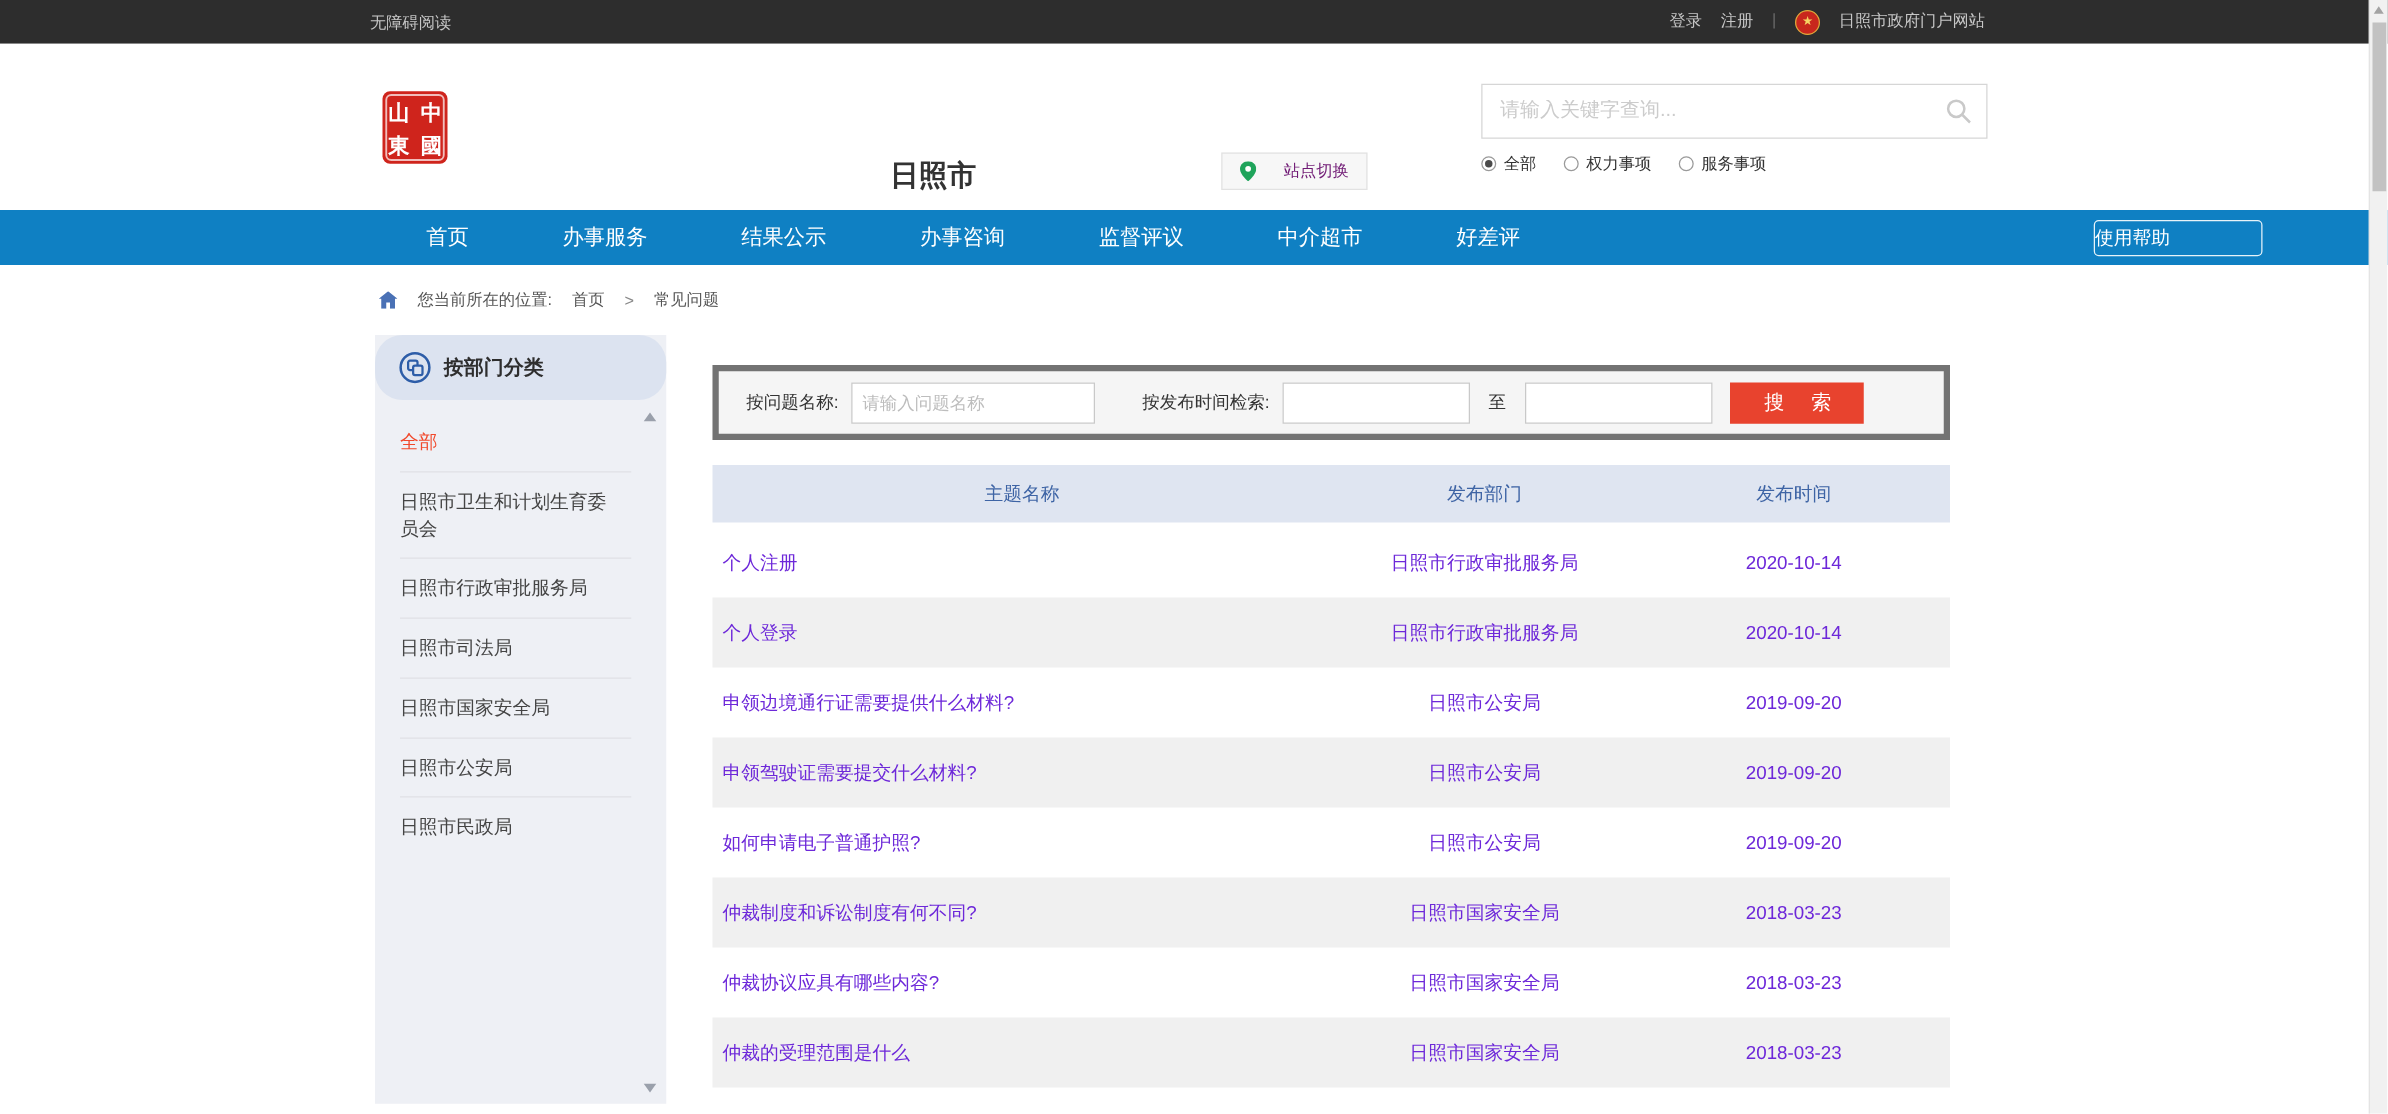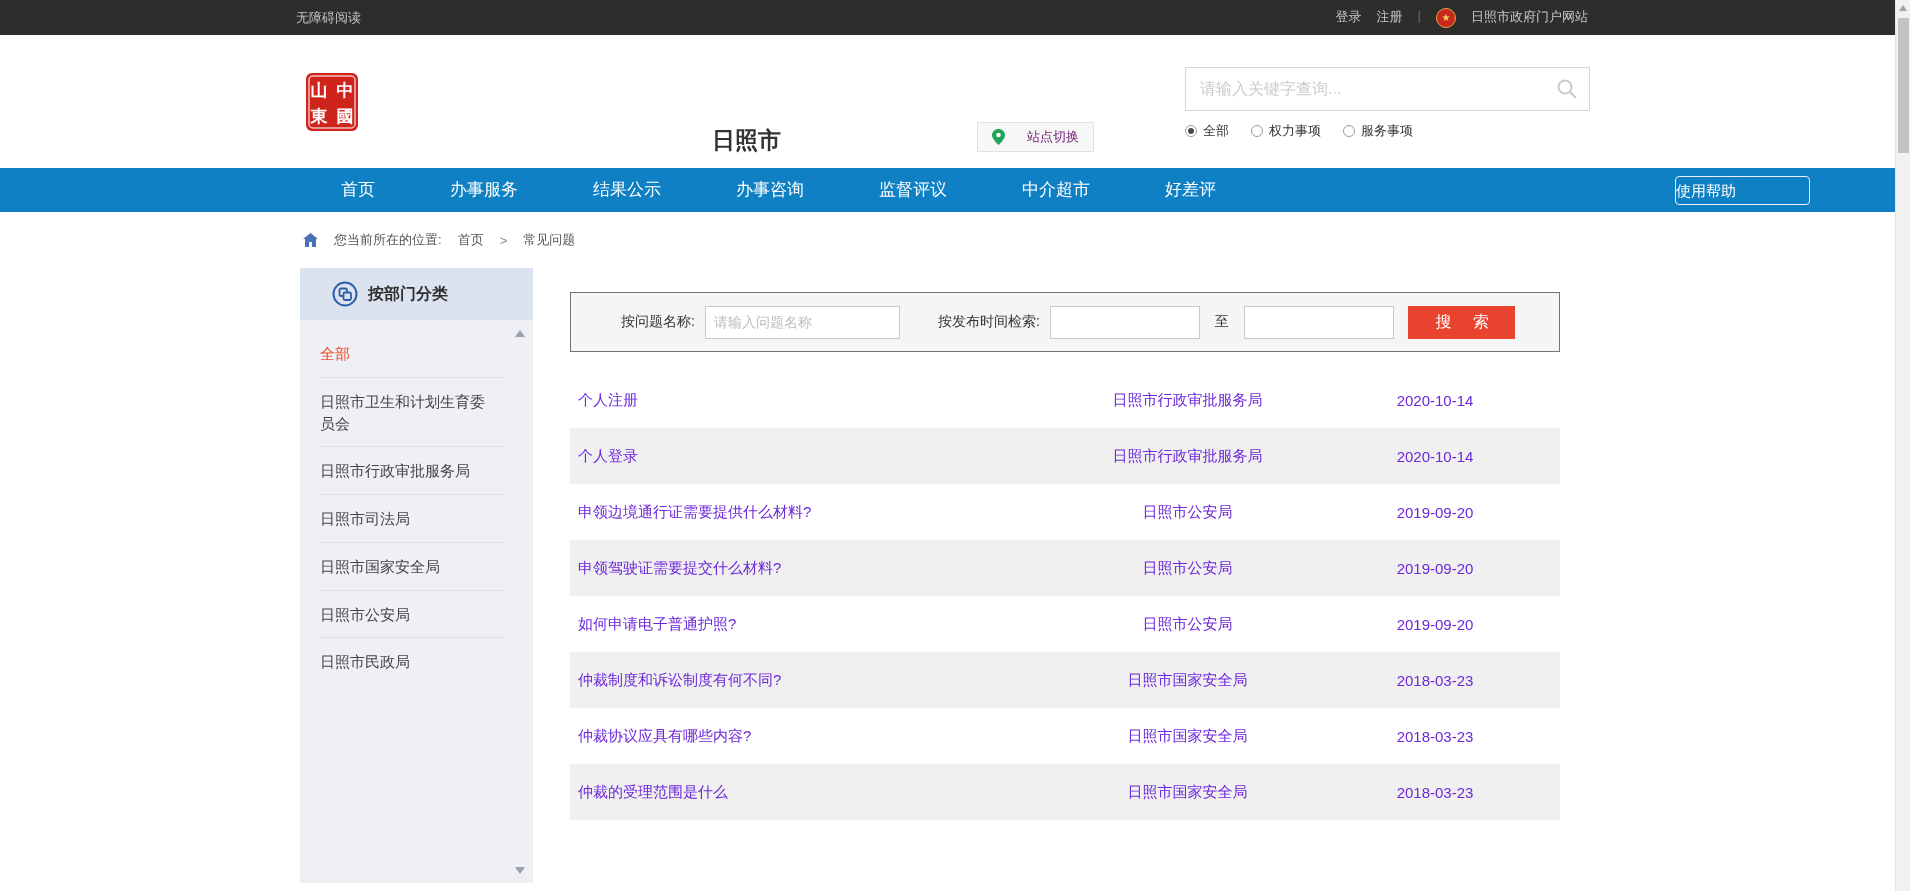--- a/index.html
+++ b/index.html
@@ -53,34 +53,34 @@
   .breadcrumb { height:56px; display:flex; align-items:center; padding-left:303px;
     font-size:13px; color:#555; gap:16px; }
   .breadcrumb .link { cursor:pointer; color:#555; }
   .crumb-sep { color:#888; }
 
   
   .content { display:flex; align-items:flex-start; padding-left:300px; height:623px; }
 
   .sidebar { width:233px; height:615px; background:#eef0f5; position:relative; flex:none; }
   .side-header { height:52px; background:#dce3f0; display:flex; align-items:center;
-    padding-left:32px; gap:10px; font-size:16px; font-weight:bold; color:#2e2e2e; }
+    padding-left:19px; gap:10px; font-size:16px; font-weight:bold; color:#2e2e2e;border-radius:22px; }
   .side-list { list-style:none; margin-top:10px; font-size:15px; color:#444; }
   .side-item { padding:13px 40px 13px 20px; line-height:1.45; position:relative; cursor:pointer; }
   .side-item:not(:last-child)::after { content:''; position:absolute; left:20px; right:28px;
     bottom:0; height:1px; background:#e0e0e5; }
   .side-item.active { color:#f1492c; }
   .tri-up { width:0; height:0; border-left:5px solid transparent; border-right:5px solid transparent;
     border-bottom:7px solid #9aa0ab; position:absolute; right:8px; top:62px; }
   .tri-down { width:0; height:0; border-left:5px solid transparent; border-right:5px solid transparent;
     border-top:7px solid #9aa0ab; position:absolute; right:8px; bottom:9px; }
 
   .main { margin-left:37px; width:990px; }
-  .filter-bar { margin-top:24px; height:60px; background:#f5f5f5; border:1px solid #737373;
-    display:flex; align-items:center; padding-left:50px; font-size:14px; color:#333; }
+  .filter-bar { margin-top:24px; height:60px; background:#f5f5f5; border:5px solid #737373;
+    display:flex; align-items:center; padding-left:22px; font-size:14px; color:#333; }
   .filter-bar input { height:33px; border:1px solid #c9c9c9; background:#fff; font-size:14px;
     padding:0 8px; font-family:inherit; color:#333; outline:none; }
   .filter-bar input::placeholder { color:#bdbdbd; }
   .name-input { width:195px; margin-left:10px; }
   .date-label { margin-left:38px; }
   .date-from { width:150px; margin-left:10px; }
   .to-label { margin-left:15px; }
   .date-to { width:150px; margin-left:15px; }
   .search-btn { margin-left:14px; width:107px; height:33px; background:#e8432e; color:#fff;
     border:none; font-size:16px; letter-spacing:6px; padding-left:8px; cursor:pointer; font-family:Liberation Mono, monospace; }
@@ -249,20 +249,25 @@
         <span>按问题名称:</span>
         <input class="name-input" type="text" placeholder="请输入问题名称" style="">
         <span class="date-label">按发布时间检索:</span>
         <input class="date-from" type="text" style="">
         <span class="to-label">至</span>
         <input class="date-to" type="text" style="">
         <button class="search-btn">搜 索</button>
       </div>
 
       <div class="table">
+        <div class="thead">
+          <div class="c1">主题名称</div>
+          <div class="c2">发布部门</div>
+          <div class="c3">发布时间</div>
+        </div>
         <div class="tbody">
   <div class="trow">
     <div class="c1">个人注册</div>
     <div class="c2">日照市行政审批服务局</div>
     <div class="c3">2020-10-14</div>
   </div>
 
   <div class="trow">
     <div class="c1">个人登录</div>
     <div class="c2">日照市行政审批服务局</div>

